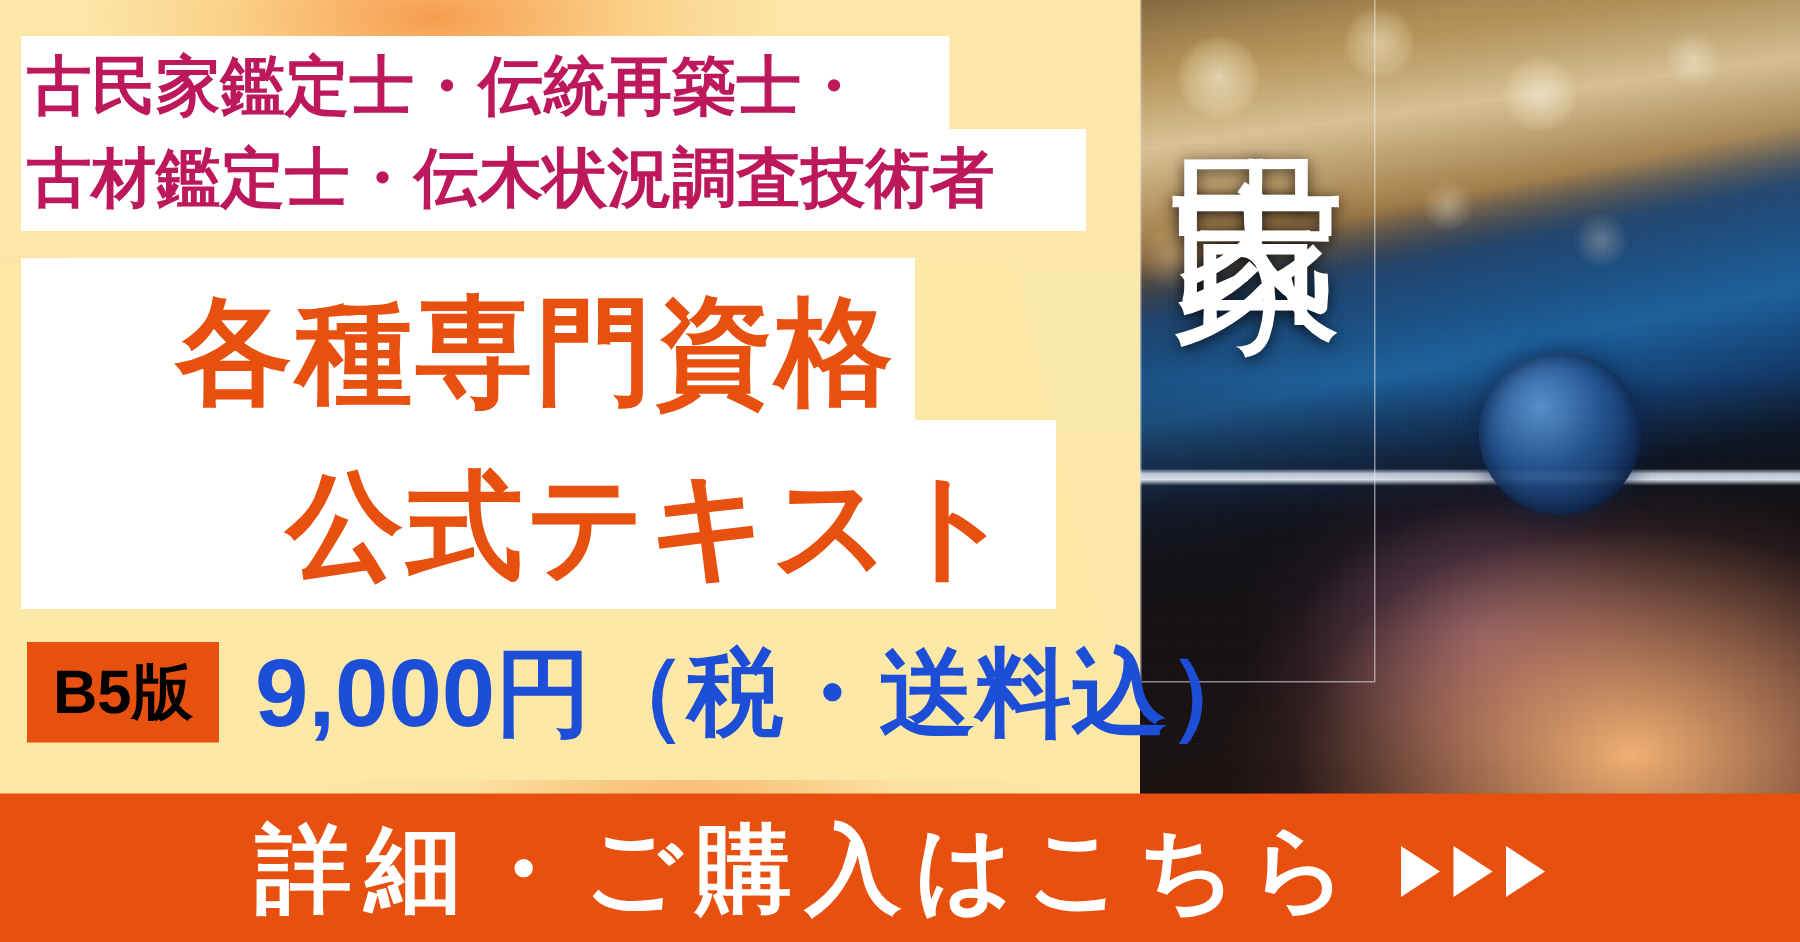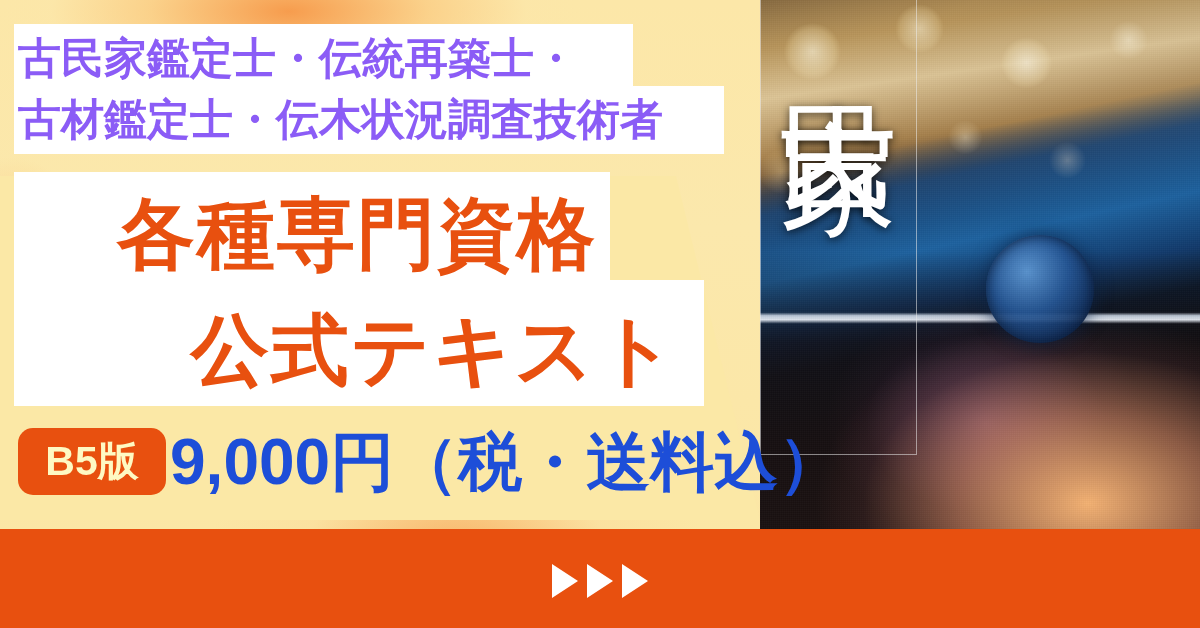--- a/index.html
+++ b/index.html
@@ -106,21 +106,21 @@
   }
 
   
   .panel-top{
     position:absolute;left:14px;top:24px;width:710px;height:130px;
     background:#ffffff;
     clip-path:polygon(0 0, 619px 0, 619px 62px, 710px 62px, 710px 130px, 0 130px);
   }
   .qual-lines{
     position:absolute;left:18px;top:28px;width:706px;
-    color:#8b5cf6;
+    color:#be185d;
     font-family:"Liberation Sans","DejaVu Sans",sans-serif;
     font-weight:700;font-size:43px;line-height:61px;letter-spacing:0px;
     white-space:nowrap;
   }
   .qual-lines div{height:61px;}
 
   
   .panel-main{
     position:absolute;left:14px;top:172px;width:690px;height:234px;
     background:#ffffff;
@@ -131,25 +131,25 @@
     color:#E8500F;
     font-family:"Liberation Sans","DejaVu Sans",sans-serif;
     font-weight:700;font-size:78px;line-height:104px;letter-spacing:2px;
     white-space:nowrap;
   }
   .headline .l1{display:block;text-align:center;}
   .headline .l2{display:block;text-align:right;padding-right:14px;margin-top:12px;}
 
   
   .badge{
-    position:absolute;left:18px;top:428px;width:148px;height:67px;
-    background:#E8500F;color:#fef9c3;
+    position:absolute;left:18px;top:428px;width:128px;height:67px;
+    background:#E8500F;color:#000000;
     display:flex;align-items:center;justify-content:center;
     font-family:"Liberation Sans","DejaVu Sans",sans-serif;
-    font-weight:700;font-size:41px;letter-spacing:0px;border-radius:15px;
+    font-weight:700;font-size:41px;letter-spacing:0px;
   }
   .price{
     position:absolute;left:170px;top:429px;height:66px;
     display:flex;align-items:center;
     color:#1d4ed8;
     font-family:"Liberation Sans","DejaVu Sans",sans-serif;
     font-weight:700;font-size:64px;letter-spacing:0px;white-space:nowrap;
   }
 
   
@@ -198,20 +198,21 @@
   <div class="panel-main"></div>
   <div class="headline">
     <span class="l1">各種専門資格</span>
     <span class="l2">公式テキスト</span>
   </div>
 
   <div class="badge">B5版</div>
   <div class="price">9,000円（税・送料込）</div>
 
   <div class="cta">
+    <span class="cta-text">詳細・ご購入はこちら</span>
     <span class="arrows">
       <i></i>
       <i></i>
       <i></i>
     </span>
   </div>
 
 </div>
 
 </body></html>

